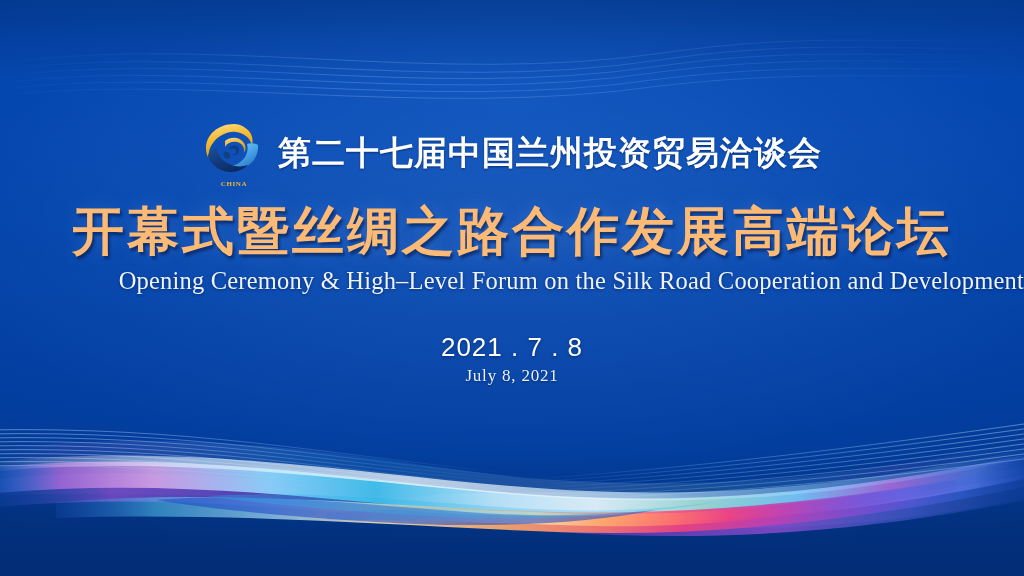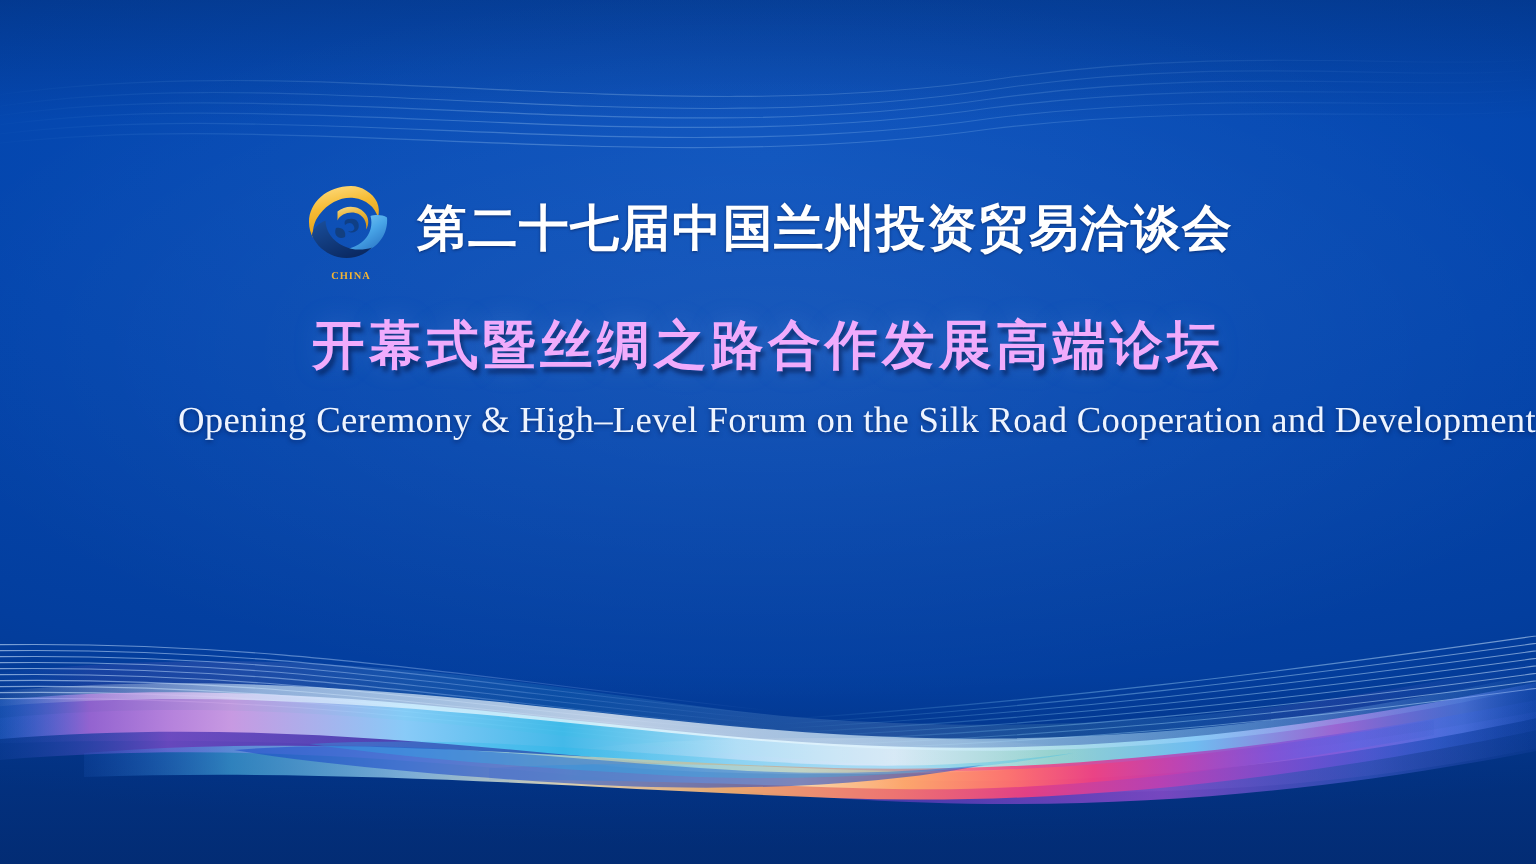--- a/index.html
+++ b/index.html
@@ -86,24 +86,24 @@
   .fair-en sup { font-size: 8px; vertical-align: super; letter-spacing: 0; }
 
   
   .title-cn {
     position: absolute;
     left: 0; right: 0;
     top: 201px;
     text-align: center;
     font-family: "Liberation Sans", sans-serif;
     font-weight: bold;
-    font-size: 35px;
+    font-size: 52px;
     line-height: 60px;
     letter-spacing: 3px;
-    color: #f0abfc;
+    color: #fdba74;
     text-shadow: 2px 3px 3px rgba(0,16,60,0.55), 0 0 18px rgba(140,190,255,0.22);
     white-space: nowrap;
   }
   .title-en {
     position: absolute;
     left: 0; right: 0;
     top: 266px;
     text-align: right;
     font-family: "Liberation Serif", serif;
     font-size: 24.5px;
@@ -223,20 +223,24 @@
 
     <div class="fairnames">
       <div class="fair-cn">第二十七届中国兰州投资贸易洽谈会</div>
     </div>
   </div>
 
   <div class="title-cn">开幕式暨丝绸之路合作发展高端论坛</div>
   <div class="title-en">Opening Ceremony &amp; High–Level Forum on the Silk Road Cooperation and Development</div>
 
   <div class="meta">
+    <div class="meta-col">
+      <div class="meta-cn date">2021 . 7 . 8</div>
+      <div class="meta-en">July 8, 2021</div>
+    </div>
   </div>
 
   <div class="ribbon">
     <svg viewBox="0 0 1032 200" preserveAspectRatio="none">
       <defs>
 
         <linearGradient id="rb1" x1="0" y1="0" x2="1" y2="0">
           <stop offset="0%" stop-color="#2b8cff" stop-opacity="0.15"></stop>
           <stop offset="7%" stop-color="#a96ad8" stop-opacity="0.85"></stop>
           <stop offset="16%" stop-color="#d8a7e8" stop-opacity="0.9"></stop>

